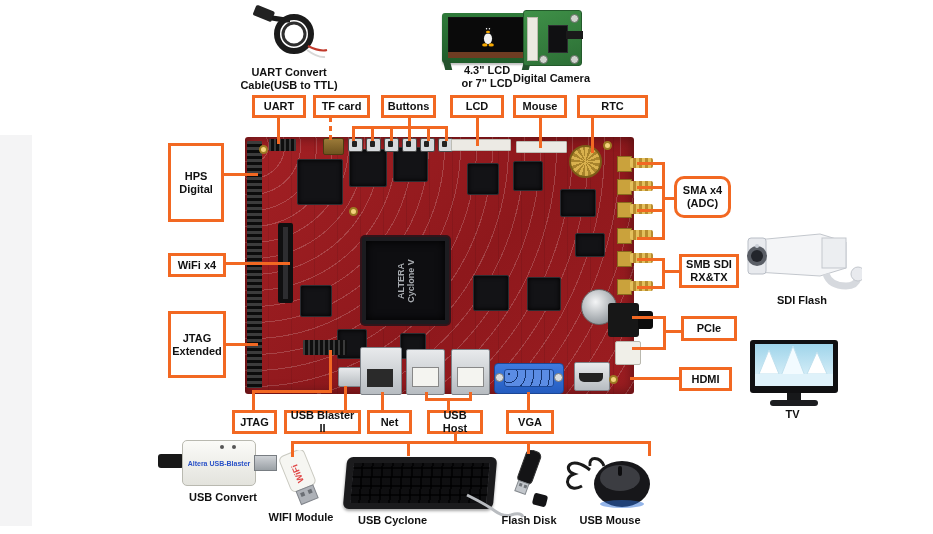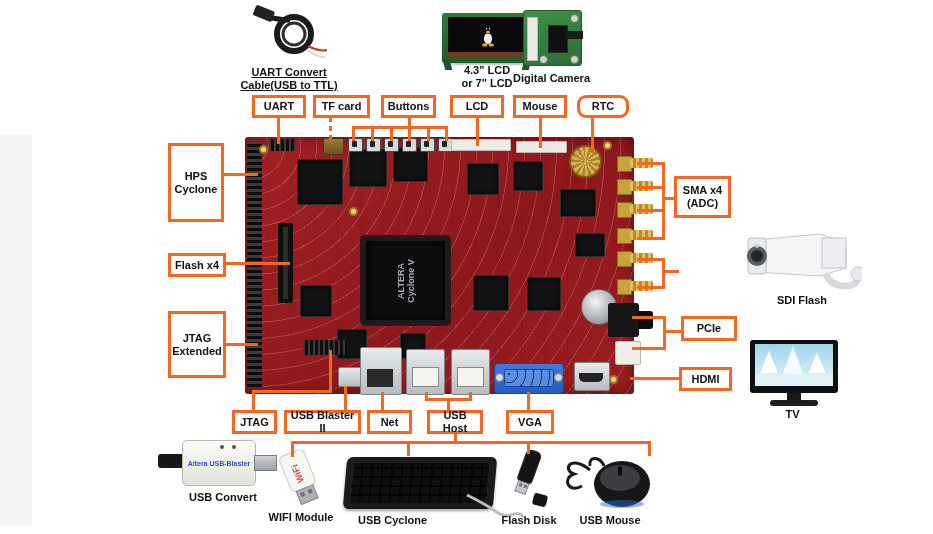--- a/index.html
+++ b/index.html
@@ -117,30 +117,32 @@
     <div class="hole" style="left:358px;top:4px;"></div>
     <div class="hole" style="left:104px;top:70px;"></div>
     <div class="hole" style="left:364px;top:238px;"></div>
   </div>
 
   <div class="lbl" style="left:252px;top:95px;width:54px;height:23px;">UART</div>
   <div class="lbl" style="left:313px;top:95px;width:57px;height:23px;">TF card</div>
   <div class="lbl" style="left:381px;top:95px;width:55px;height:23px;">Buttons</div>
   <div class="lbl" style="left:450px;top:95px;width:54px;height:23px;">LCD</div>
   <div class="lbl" style="left:513px;top:95px;width:54px;height:23px;">Mouse</div>
-  <div class="lbl" style="left:577px;top:95px;width:52px;height:23px;border-radius:9px;">RTC</div>
+  <div class="lbl" style="left:577px;top:95px;width:71px;height:23px;">RTC</div>
 
   <div class="lbl" style="left:168px;top:143px;width:56px;height:79px;">HPS
-Cyclone</div>
-  <div class="lbl" style="left:168px;top:253px;width:58px;height:24px;">Flash x4</div>
+Digital</div>
+  <div class="lbl" style="left:168px;top:253px;width:58px;height:24px;">WiFi x4</div>
   <div class="lbl" style="left:168px;top:311px;width:58px;height:67px;">JTAG
 Extended</div>
 
-  <div class="lbl" style="left:674px;top:176px;width:57px;height:42px;">SMA x4
+  <div class="lbl" style="left:674px;top:176px;width:57px;height:42px;border-radius:10px;">SMA x4
 (ADC)</div>
+  <div class="lbl" style="left:679px;top:254px;width:60px;height:34px;">SMB SDI
+RX&amp;TX</div>
   <div class="lbl" style="left:681px;top:316px;width:56px;height:25px;">PCIe</div>
   <div class="lbl" style="left:679px;top:367px;width:53px;height:24px;">HDMI</div>
 
   <div class="lbl" style="left:232px;top:410px;width:45px;height:24px;">JTAG</div>
   <div class="lbl" style="left:284px;top:410px;width:77px;height:24px;">USB Blaster II</div>
   <div class="lbl" style="left:367px;top:410px;width:45px;height:24px;">Net</div>
   <div class="lbl" style="left:427px;top:410px;width:56px;height:24px;">USB Host</div>
   <div class="lbl" style="left:506px;top:410px;width:48px;height:24px;">VGA</div>
 
   <div class="lnv" style="left:277px;top:117px;height:27px;"></div>
@@ -201,21 +203,21 @@
   <div style="position:absolute;left:248px;top:4px;width:82px;height:60px;">
     <svg width="82" height="60" viewBox="0 0 82 60">
       <circle cx="46" cy="30" r="17" fill="none" stroke="#1b1b1b" stroke-width="6"></circle>
       <circle cx="46" cy="30" r="11" fill="none" stroke="#2e2e2e" stroke-width="3"></circle>
       <rect x="6" y="4" width="20" height="11" rx="2" fill="#222" transform="rotate(22 16 9)"></rect>
       <path d="M24 14 Q36 16 42 16" stroke="#1b1b1b" stroke-width="5" fill="none"></path>
       <path d="M60 42 Q72 48 79 46" stroke="#c0392b" stroke-width="2" fill="none"></path>
       <path d="M59 46 Q70 54 77 53" stroke="#d8d8d8" stroke-width="2" fill="none"></path>
     </svg>
   </div>
-  <div class="cap" style="left:233px;top:66px;width:112px;text-decoration:underline;">UART Convert
+  <div class="cap" style="left:233px;top:66px;width:112px;">UART Convert
 Cable(USB to TTL)</div>
 
   <div style="position:absolute;left:442px;top:13px;width:90px;height:50px;background:linear-gradient(180deg,#2f7a3a,#1f5c2a);border-radius:3px;box-shadow:0 2px 2px rgba(0,0,0,.25);">
     <div style="position:absolute;left:6px;top:4px;width:78px;height:34px;background:#0a0a0a;border:1px solid #111;display:flex;align-items:center;justify-content:center;">
       <svg width="18" height="26" viewBox="0 0 20 26">
         <ellipse cx="10" cy="14" rx="7" ry="9" fill="#0d0d0d"></ellipse>
         <ellipse cx="10" cy="17" rx="4.5" ry="6" fill="#f2f2f2"></ellipse>
         <circle cx="10" cy="7" r="4.2" fill="#0d0d0d"></circle>
         <circle cx="8.4" cy="6" r="0.8" fill="#fff"></circle>
         <circle cx="11.6" cy="6" r="0.8" fill="#fff"></circle>

